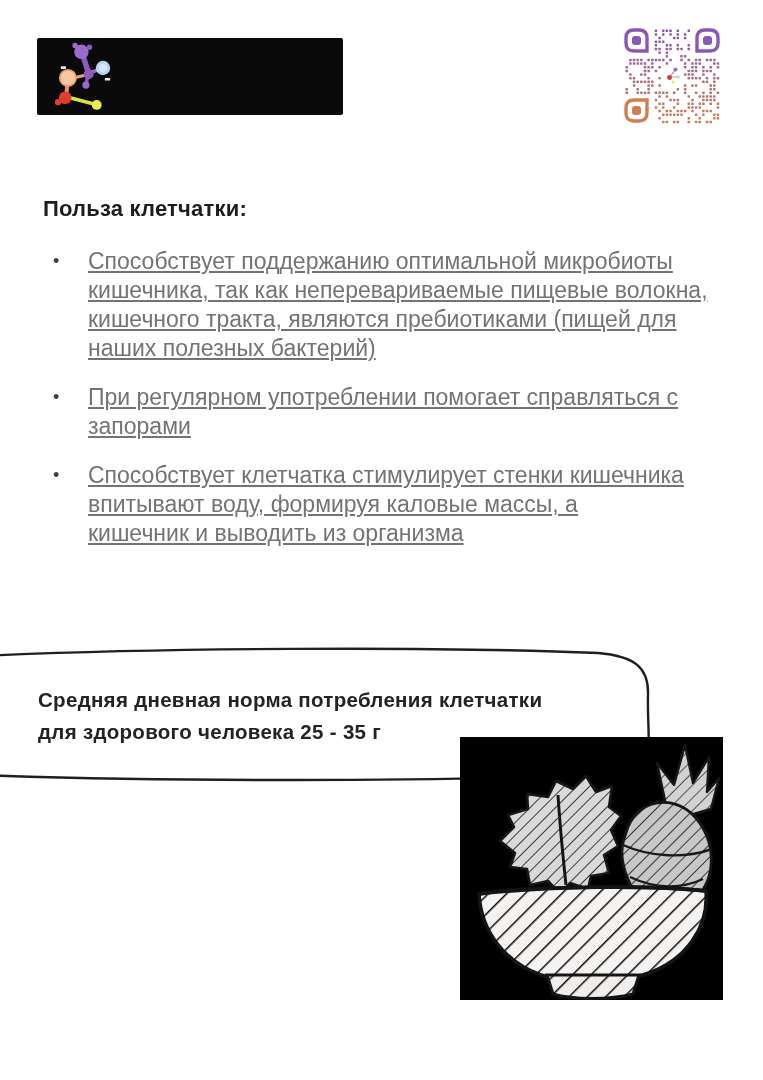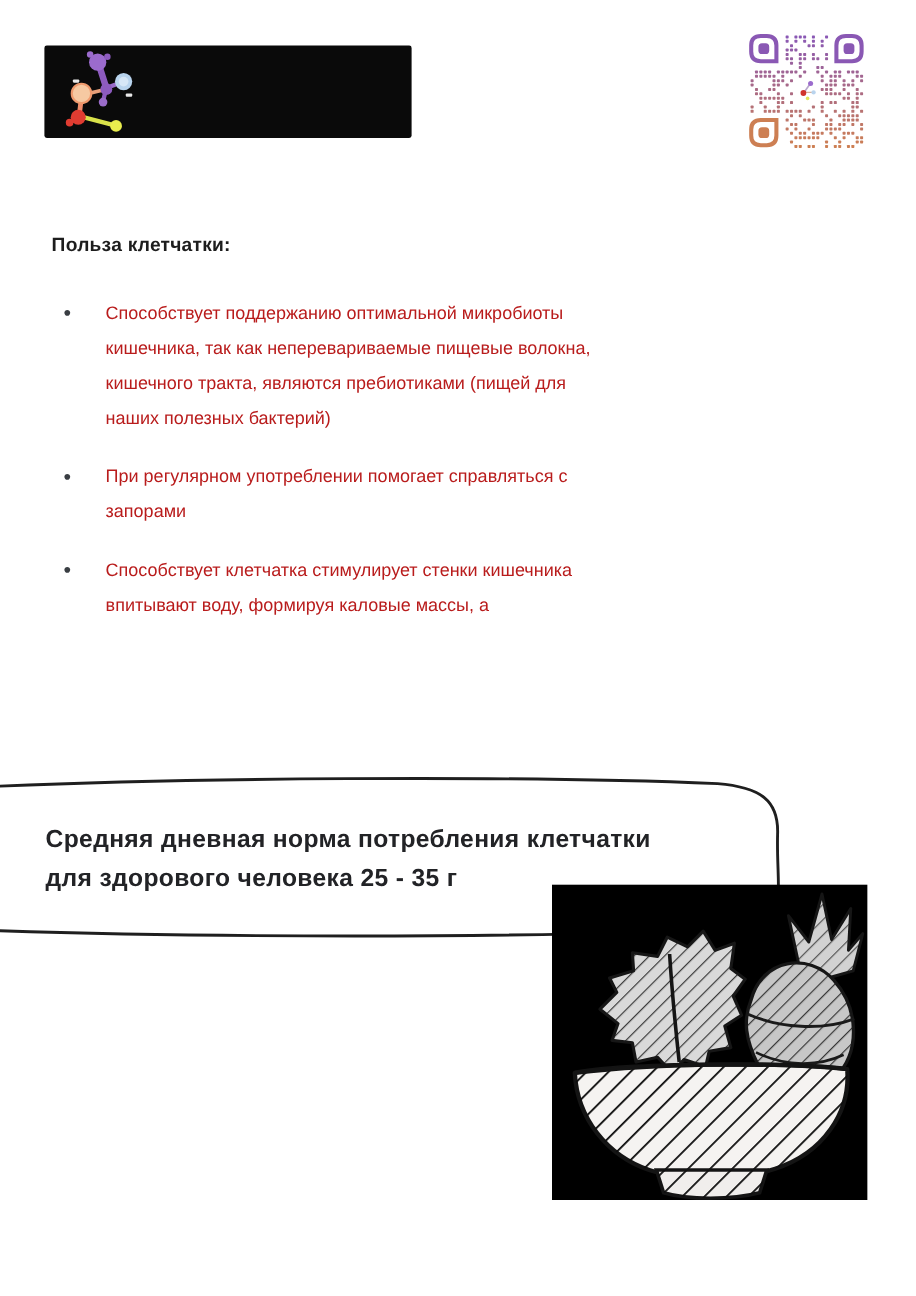--- a/index.html
+++ b/index.html
@@ -9,30 +9,30 @@
     overflow:hidden; font-family:"Liberation Sans", sans-serif;
   }
   .logo-box {
     position:absolute; left:37px; top:38px; width:306px; height:77px;
     background:#0a0a0a; border-radius:2px;
   }
   .logo-box svg { position:absolute; left:12px; top:3px; }
   .qr { position:absolute; left:622px; top:27px; width:100px; height:97px; }
   .heading {
     position:absolute; left:43px; top:196px;
-    font-size:16px; font-weight:700; color:#1d1d1d; letter-spacing:0.2px;
+    font-size:22px; font-weight:700; color:#1d1d1d; letter-spacing:0.2px;
   }
   .bullets { position:absolute; left:50px; top:247px; width:690px; }
   .bullet { display:flex; margin-bottom:20px; }
   .bullet .marker {
     flex:0 0 38px; font-size:18px; line-height:29px; color:#3a3e43; padding-left:3px;
   }
   .bullet .blines { flex:1; }
   .bullet .blines div {
-    font-size:15px; line-height:29px; color:#b91c1c; white-space:nowrap;
+    font-size:23px; line-height:29px; color:#737373; white-space:nowrap;text-decoration:underline;
   }
   .callout-border { position:absolute; left:0; top:640px; width:763px; height:170px; }
   .callout-text { position:absolute; left:38px; top:684px; }
   .callout-text div {
     font-size:20.5px; line-height:32px; color:#222326; letter-spacing:0.3px;
     white-space:nowrap; font-weight:700;
   }
   .illustration {
     position:absolute; left:460px; top:737px; width:263px; height:263px;
   }
@@ -329,20 +329,21 @@
       <div class="blines">
         <div>При регулярном употреблении помогает справляться с</div>
         <div>запорами</div>
       </div>
     </div>
     <div class="bullet">
       <span class="marker">•</span>
       <div class="blines">
         <div>Способствует клетчатка стимулирует стенки кишечника</div>
         <div>впитывают воду, формируя каловые массы, а</div>
+        <div>кишечник и выводить из организма</div>
       </div>
     </div>
   </div>
 
   <svg class="callout-border" viewBox="0 0 763 170">
     <path d="M -20 16 C 150 8, 430 6, 598 13 C 634 16, 649 27, 648 55 C 647 90, 653 112, 642 133 C 430 143, 150 141, -20 135 Z" fill="#ffffff" stroke="#1f1f1f" stroke-width="2.4" stroke-linejoin="round"></path>
   </svg>
   <div class="callout-text">
     <div>Средняя дневная норма потребления клетчатки</div>
     <div>для здорового человека 25 - 35 г</div>

